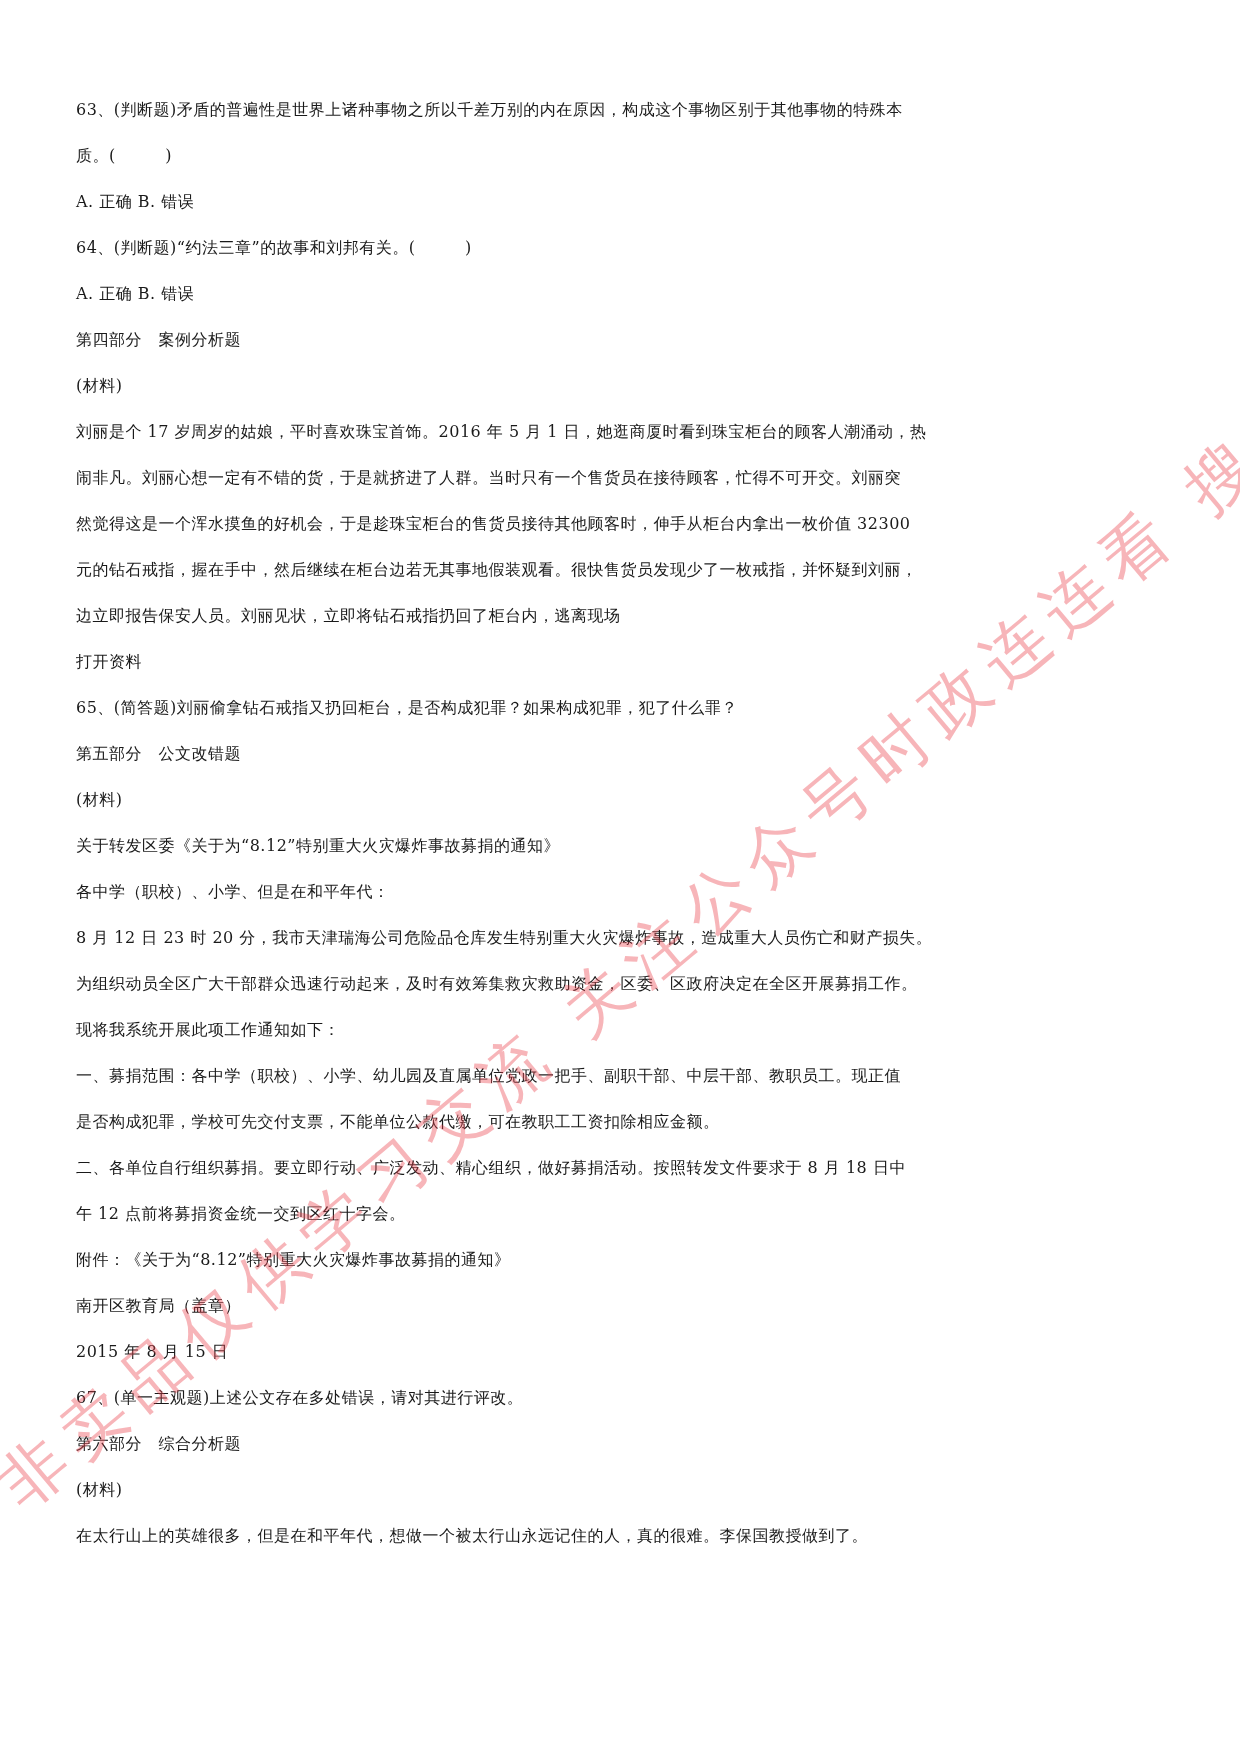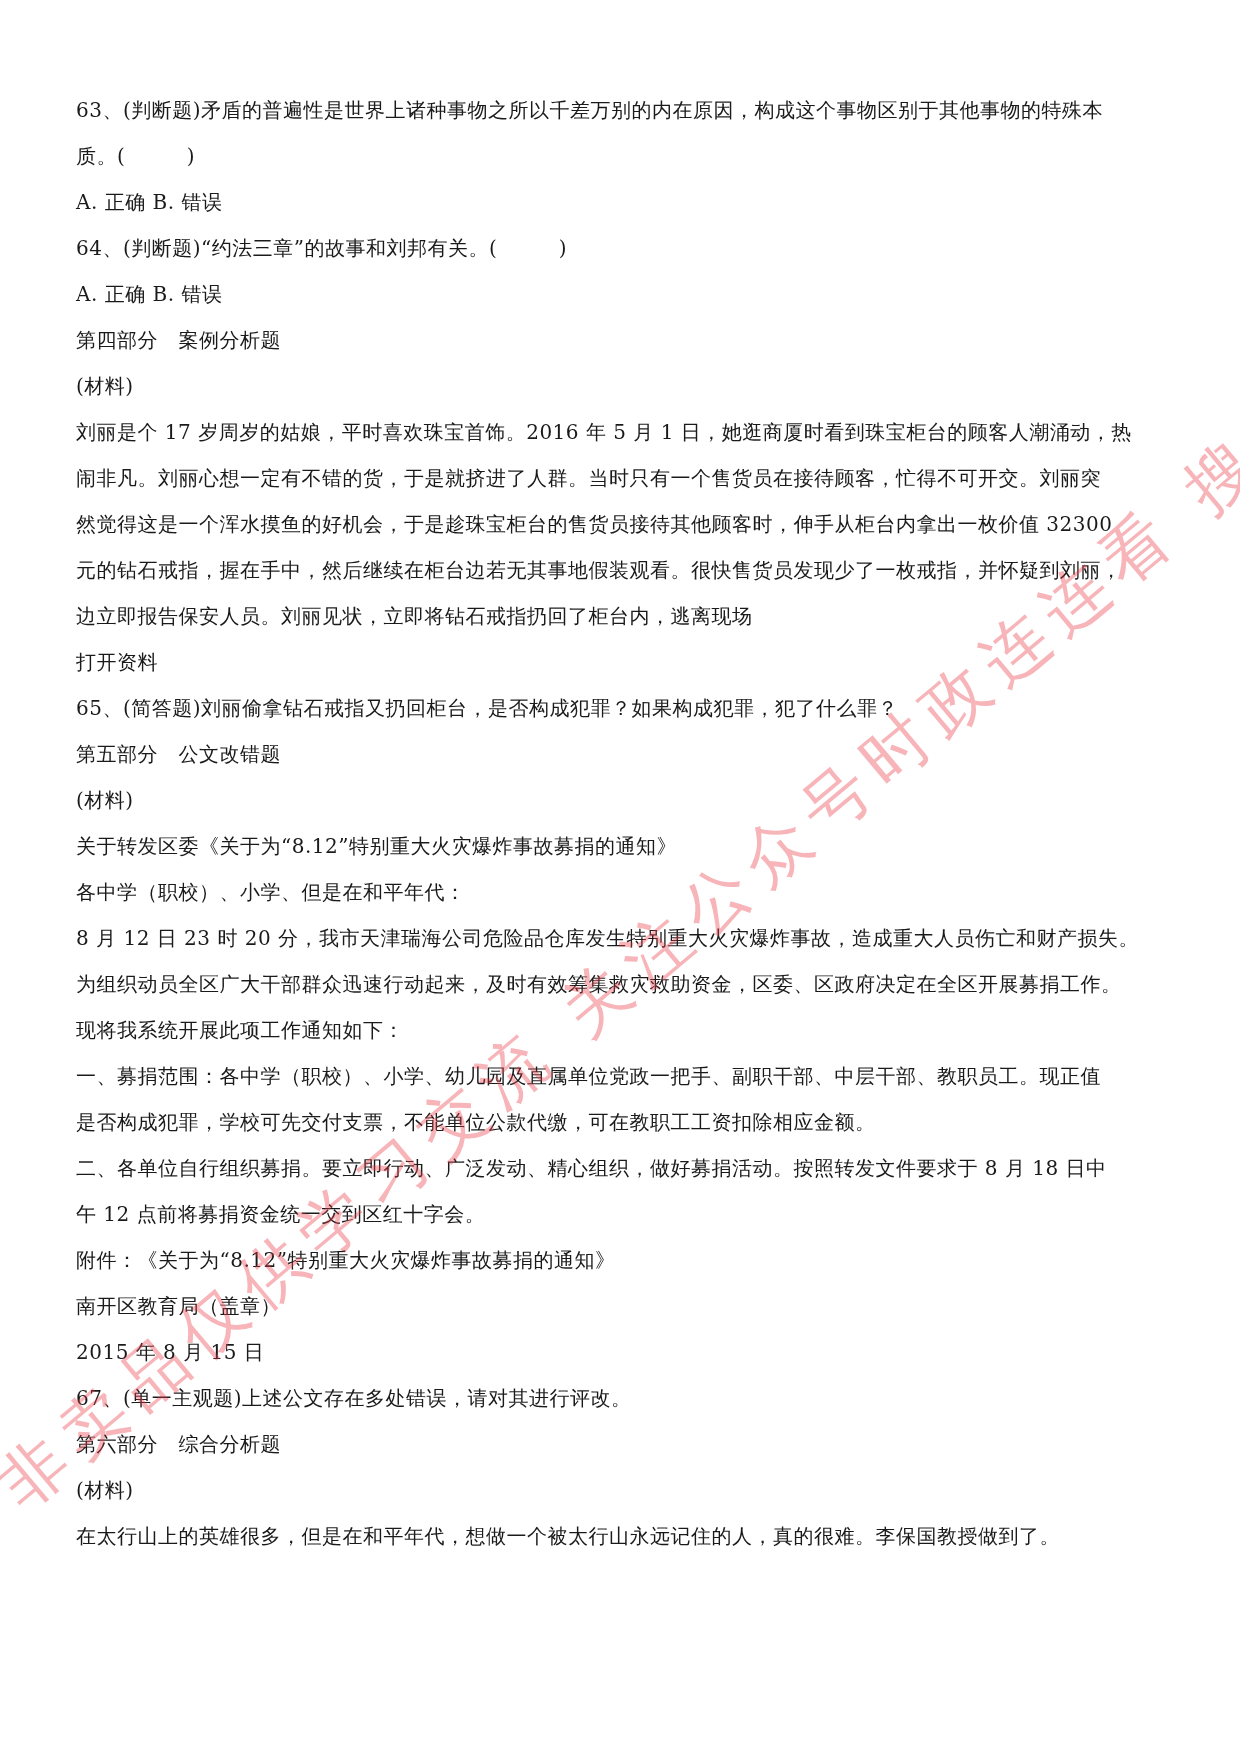--- a/index.html
+++ b/index.html
@@ -1,20 +1,20 @@
 <!DOCTYPE html>
 <html><head>
 <meta charset="utf-8">
 <style>
   html, body { margin: 0; padding: 0; background: #ffffff; }
   body { width: 1240px; height: 1754px; position: relative; overflow: hidden;
          font-family: "DejaVu Serif", "Liberation Serif", serif; color: #1a1a1a; }
   .page { position: absolute; left: 0; top: 0; width: 1240px; height: 1754px; }
   .content { position: absolute; left: 76px; top: 87px; width: 1100px; }
-  .line { font-size: 20px; line-height: 46px; height: 46px; white-space: nowrap;
+  .line { font-size: 16px; line-height: 46px; height: 46px; white-space: nowrap;
           letter-spacing: 0.5px; }
   .watermark { position: absolute; left: -20px; top: 1460px; width: 1600px;
                transform-origin: 0 0; transform: rotate(-40deg);
                font-family: "DejaVu Sans", "Liberation Sans", sans-serif;
                font-size: 66px; color: rgba(235, 60, 70, 0.38); letter-spacing: 12px;
                white-space: nowrap; pointer-events: none; }
 </style>
 </head>
 <body>
 

